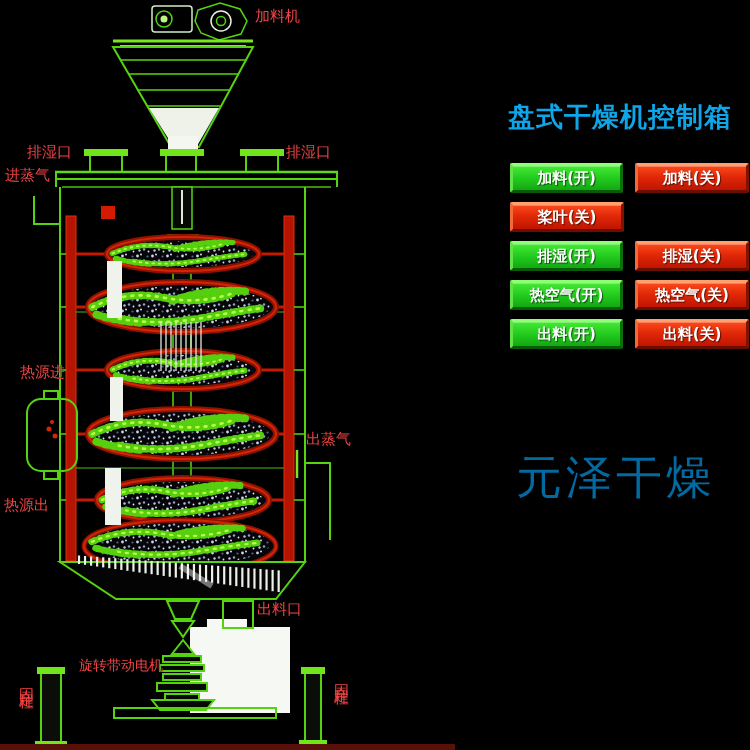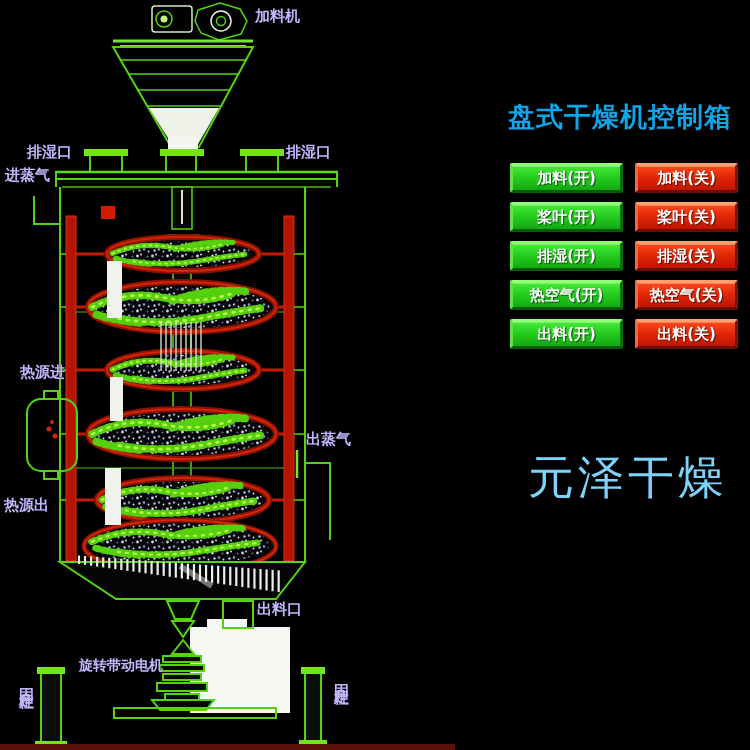--- a/index.html
+++ b/index.html
@@ -1,38 +1,38 @@
 <!DOCTYPE html>
 <html><head>
 <meta charset="utf-8">
 <style>
   html,body{margin:0;padding:0;background:#000;}
   .screen{position:relative;width:750px;height:750px;background:#000;overflow:hidden;
           font-family:"DejaVu Sans",sans-serif;}
   .machine-svg{position:absolute;left:0;top:0;}
-  .dlabel{position:absolute;color:#c4b5fd;font-size:15px;font-weight:bold;
+  .dlabel{position:absolute;color:#ef4444;font-size:15px;font-weight:normal;
           white-space:nowrap;text-shadow:0 0 1px #000;line-height:1.1;}
   .vlabel{writing-mode:vertical-rl;text-orientation:upright;letter-spacing:3px;}
   .panel-title{position:absolute;left:508px;top:99px;color:#0ea5e9;font-size:27px;
                font-weight:bold;white-space:nowrap;letter-spacing:1px;}
   .btns{position:absolute;left:510px;top:163px;display:flex;flex-direction:column;gap:9px;}
   .btn-row{display:flex;gap:12px;}
   .btn{height:30px;border-radius:2px;font-weight:bold;font-size:15px;color:#fff;
        font-family:inherit;display:flex;align-items:center;justify-content:center;
        padding:0;cursor:pointer;text-shadow:1px 1px 1px rgba(0,0,0,.6);box-sizing:border-box;}
   .btn.on{width:113px;
        background:linear-gradient(180deg,#46e936 0%,#25cf1f 45%,#12a812 100%);
        border:3px solid;border-color:#90ff74 #0b6f0b #085c08 #63e04a;
        box-shadow:0 2px 2px #000, inset 0 1px 0 rgba(255,255,255,.3);}
-  .btn.off{width:103px;
+  .btn.off{width:114px;
        background:linear-gradient(180deg,#fa4a1c 0%,#e22808 45%,#bf1500 100%);
        border:3px solid;border-color:#ffa06e #801200 #6b0e00 #f06a3a;
        box-shadow:0 2px 2px #000, inset 0 1px 0 rgba(255,255,255,.3);}
-  .watermark{position:absolute;left:528px;top:447px;font-size:46px;letter-spacing:4px;
-             color:#7dd3fc;white-space:nowrap;}
+  .watermark{position:absolute;left:516px;top:447px;font-size:46px;letter-spacing:4px;
+             color:#0369a1;white-space:nowrap;}
 </style>
 </head>
 <body>
 
 <div class="screen">
 
   <svg class="machine-svg" width="750" height="750" viewBox="0 0 750 750">
     <defs>
       <pattern id="speck" width="15" height="11" patternUnits="userSpaceOnUse">
         <circle cx="2.5" cy="3" r="1.4" fill="#cdd8ec"></circle>
@@ -299,21 +299,20 @@
   <div class="dlabel vlabel" style="left:333px;top:672px">固定柱</div>
 
   <div class="panel-title">盘式干燥机控制箱</div>
 
   <div class="btns">
     <div class="btn-row">
       <button class="btn on">加料(开)</button>
       <button class="btn off">加料(关)</button>
     </div>
     <div class="btn-row">
-      <button class="btn on">桨叶(开)</button>
       <button class="btn off">桨叶(关)</button>
     </div>
     <div class="btn-row">
       <button class="btn on">排湿(开)</button>
       <button class="btn off">排湿(关)</button>
     </div>
     <div class="btn-row">
       <button class="btn on">热空气(开)</button>
       <button class="btn off">热空气(关)</button>
     </div>

